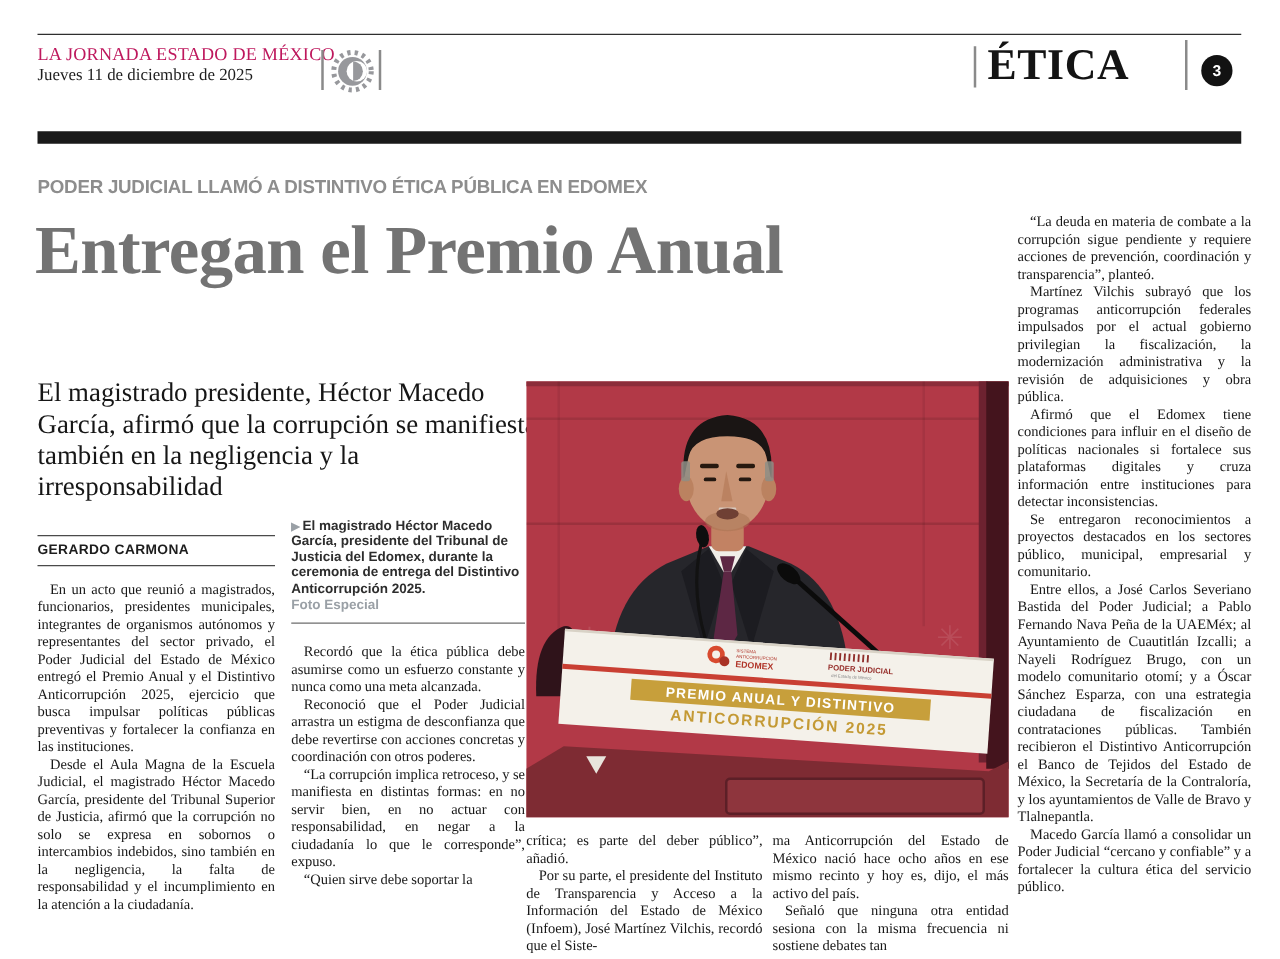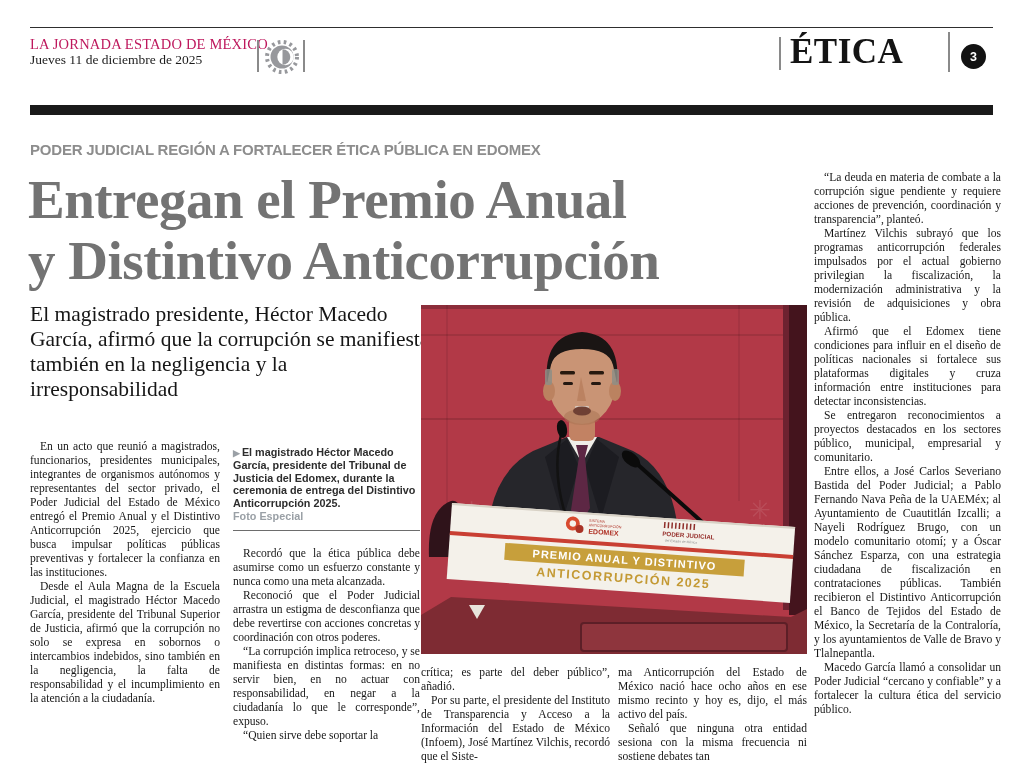--- a/index.html
+++ b/index.html
@@ -61,35 +61,35 @@
 </div>
 <div class="vbar" style="left:303px;top:40px;height:32px;"></div>
 
 <div class="vbar" style="left:779px;top:37px;height:33px;"></div>
 <div class="section">ÉTICA</div>
 <div class="vbar" style="left:948px;top:32px;height:40px;"></div>
 <div class="pagenum">3</div>
 
 <div class="blackbar"></div>
 
-<div class="kicker">PODER JUDICIAL REGIÓN A FORTALECER ÉTICA PÚBLICA EN EDOMEX</div>
+<div class="kicker">PODER JUDICIAL LLAMÓ A DISTINTIVO ÉTICA PÚBLICA EN EDOMEX</div>
 <div class="headline">
   <span>Entregan el Premio Anual</span><br>
-  <span>y Distintivo Anticorrupción</span>
 </div>
 <div class="deck">El magistrado presidente, Héctor Macedo García, afirmó que la corrupción se manifiesta también en la negligencia y la irresponsabilidad</div>
 
 <div class="col" style="left:30px;top:428px;width:190px;">
+  <div class="byline">GERARDO CARMONA</div>
   <div class="bodycol" style="margin-top:12px;">
       <p>En un acto que reunió a magistrados, funcionarios, presidentes municipales, integrantes de organismos autónomos y representantes del sector privado, el Poder Judicial del Estado de México entregó el Premio Anual y el Distintivo Anticorrupción 2025, ejercicio que busca impulsar políticas públicas preventivas y fortalecer la confianza en las instituciones.</p>
       <p>Desde el Aula Magna de la Escuela Judicial, el magistrado Héctor Macedo García, presidente del Tribunal Superior de Justicia, afirmó que la corrupción no solo se expresa en sobornos o intercambios indebidos, sino también en la negligencia, la falta de responsabilidad y el incumplimiento en la atención a la ciudadanía.</p>
     </div>
 </div>
 
-<div class="col" style="left:233px;top:446px;width:187px;">
+<div class="col" style="left:233px;top:415px;width:187px;">
   <div class="caption">
     <span class="marker">▶</span><span>El magistrado Héctor Macedo García, presidente del Tribunal de Justicia del Edomex, durante la ceremonia de entrega del Distintivo Anticorrupción 2025.</span>
     <span class="credit">Foto Especial</span>
   </div>
   <div class="caption-rule"></div>
   <div class="bodycol" style="margin-top:16px;">
       <p>Recordó que la ética pública debe asumirse como un esfuerzo constante y nunca como una meta alcanzada.</p>
       <p>Reconoció que el Poder Judicial arrastra un estigma de desconfianza que debe revertirse con acciones concretas y coordinación con otros poderes.</p>
       <p>“La corrupción implica retroceso, y se manifiesta en distintas formas: en no servir bien, en no actuar con responsabilidad, en negar a la ciudadanía lo que le corresponde”, expuso.</p>
       <p>“Quien sirve debe soportar la</p>

